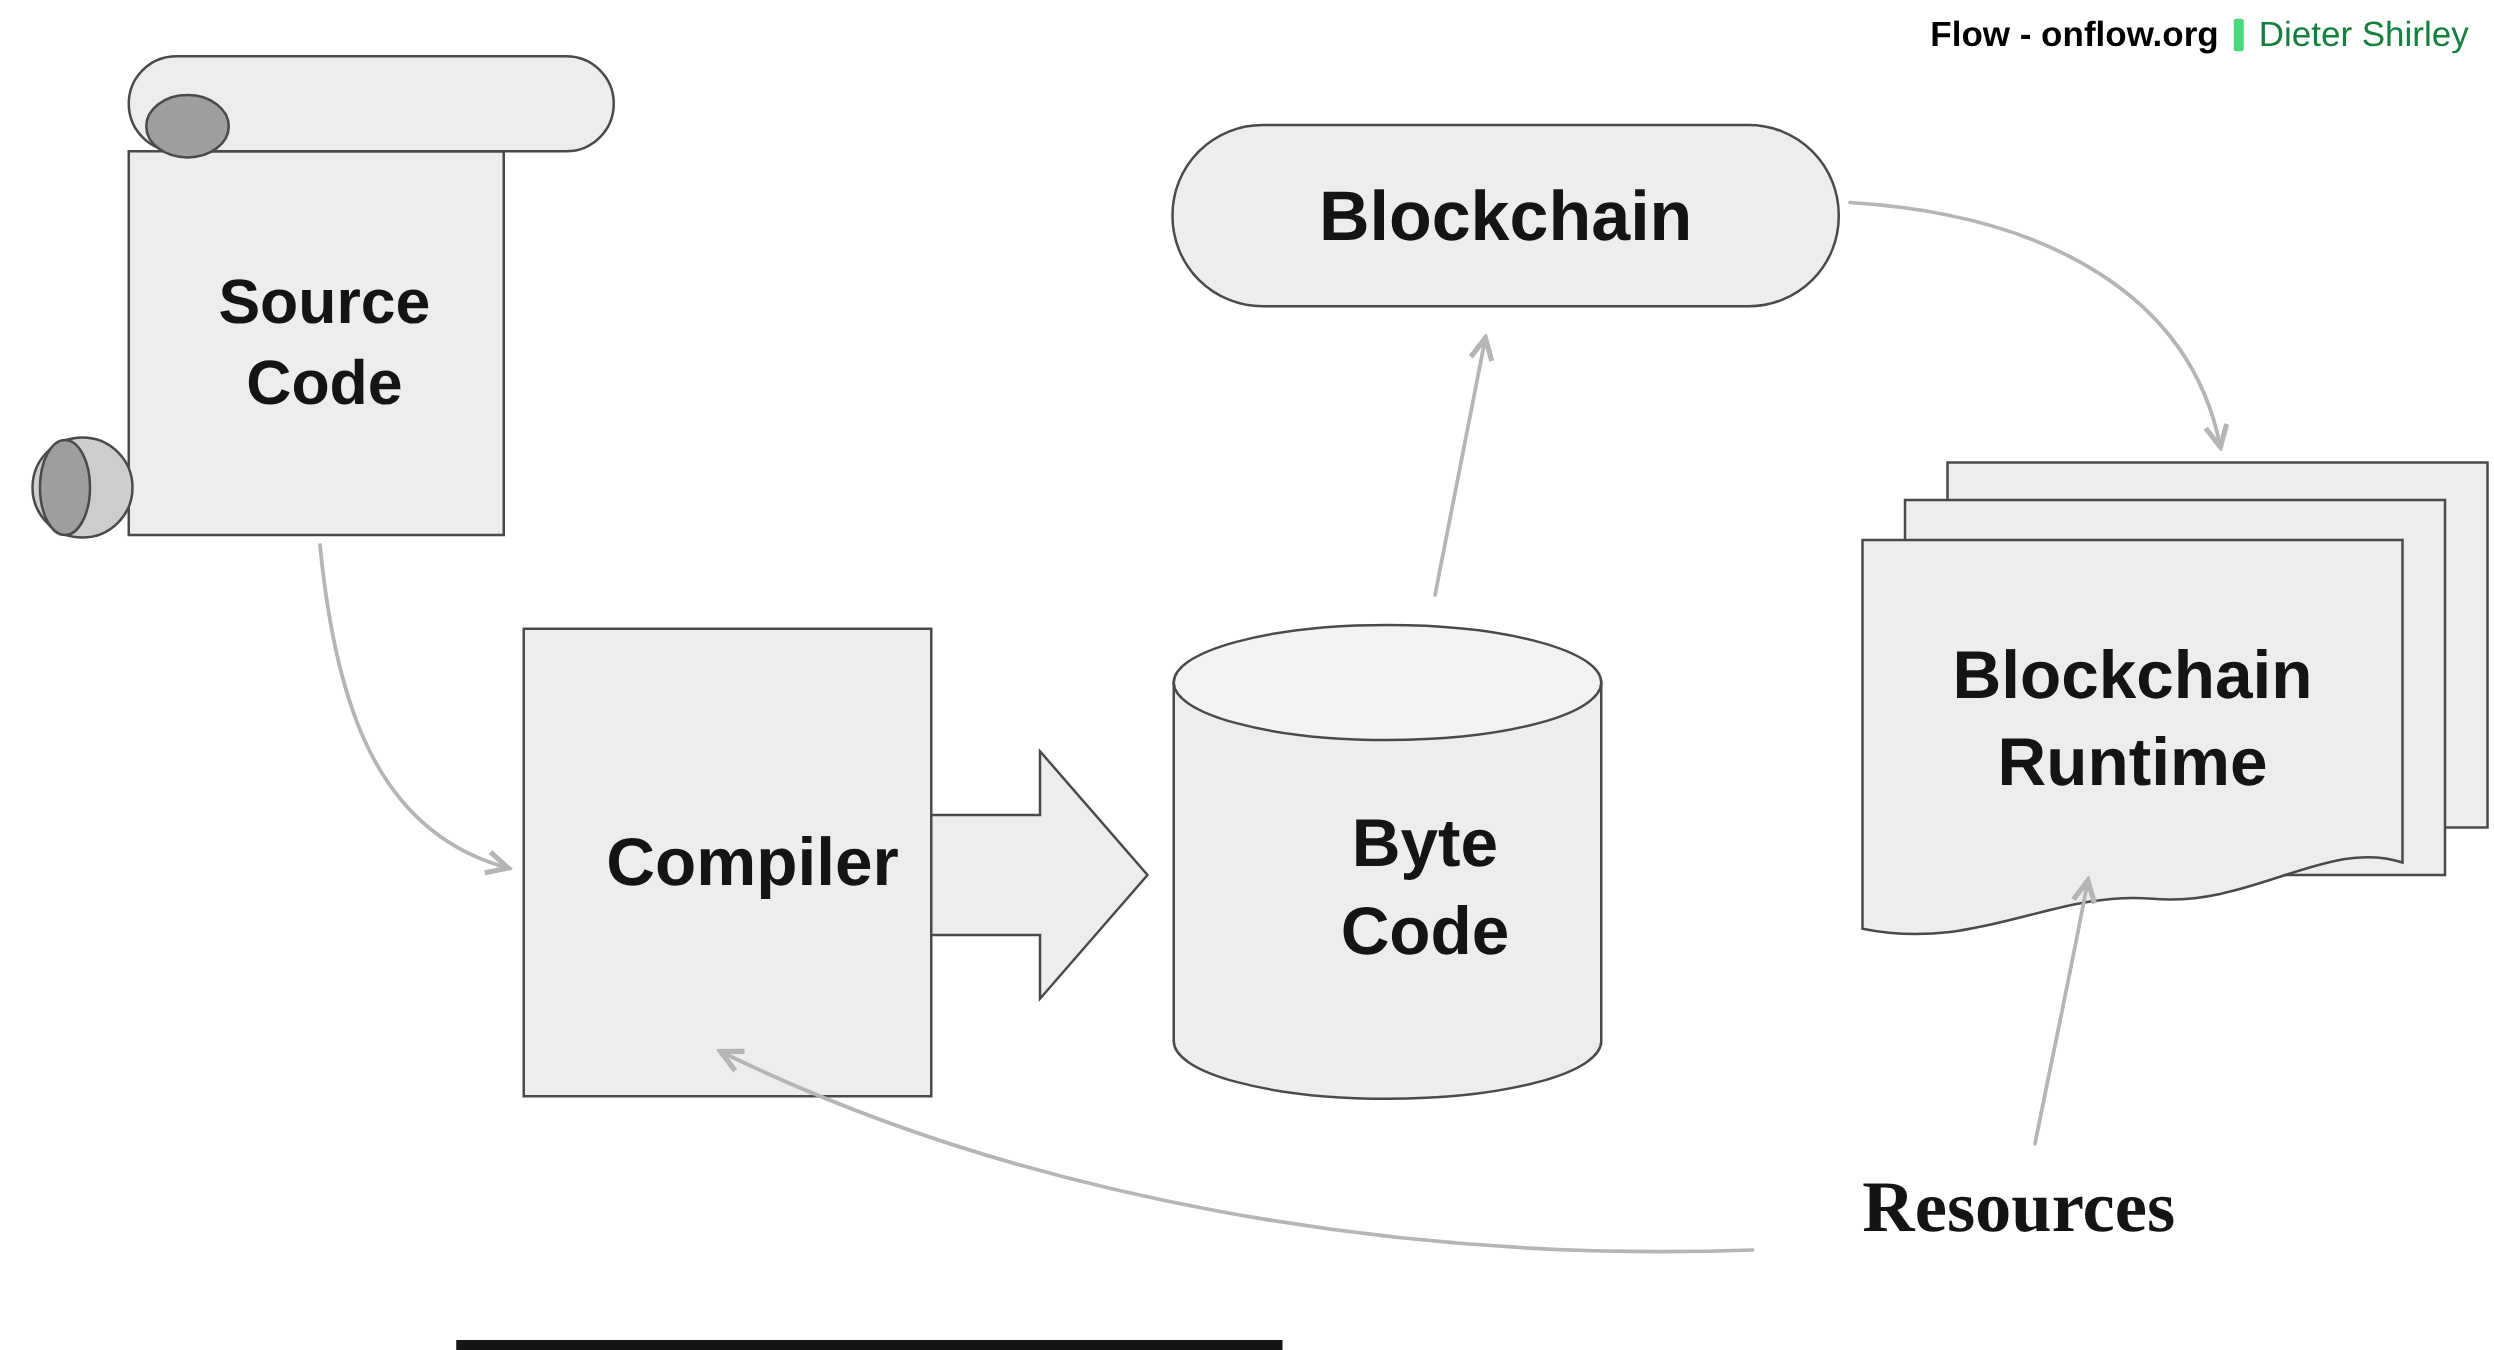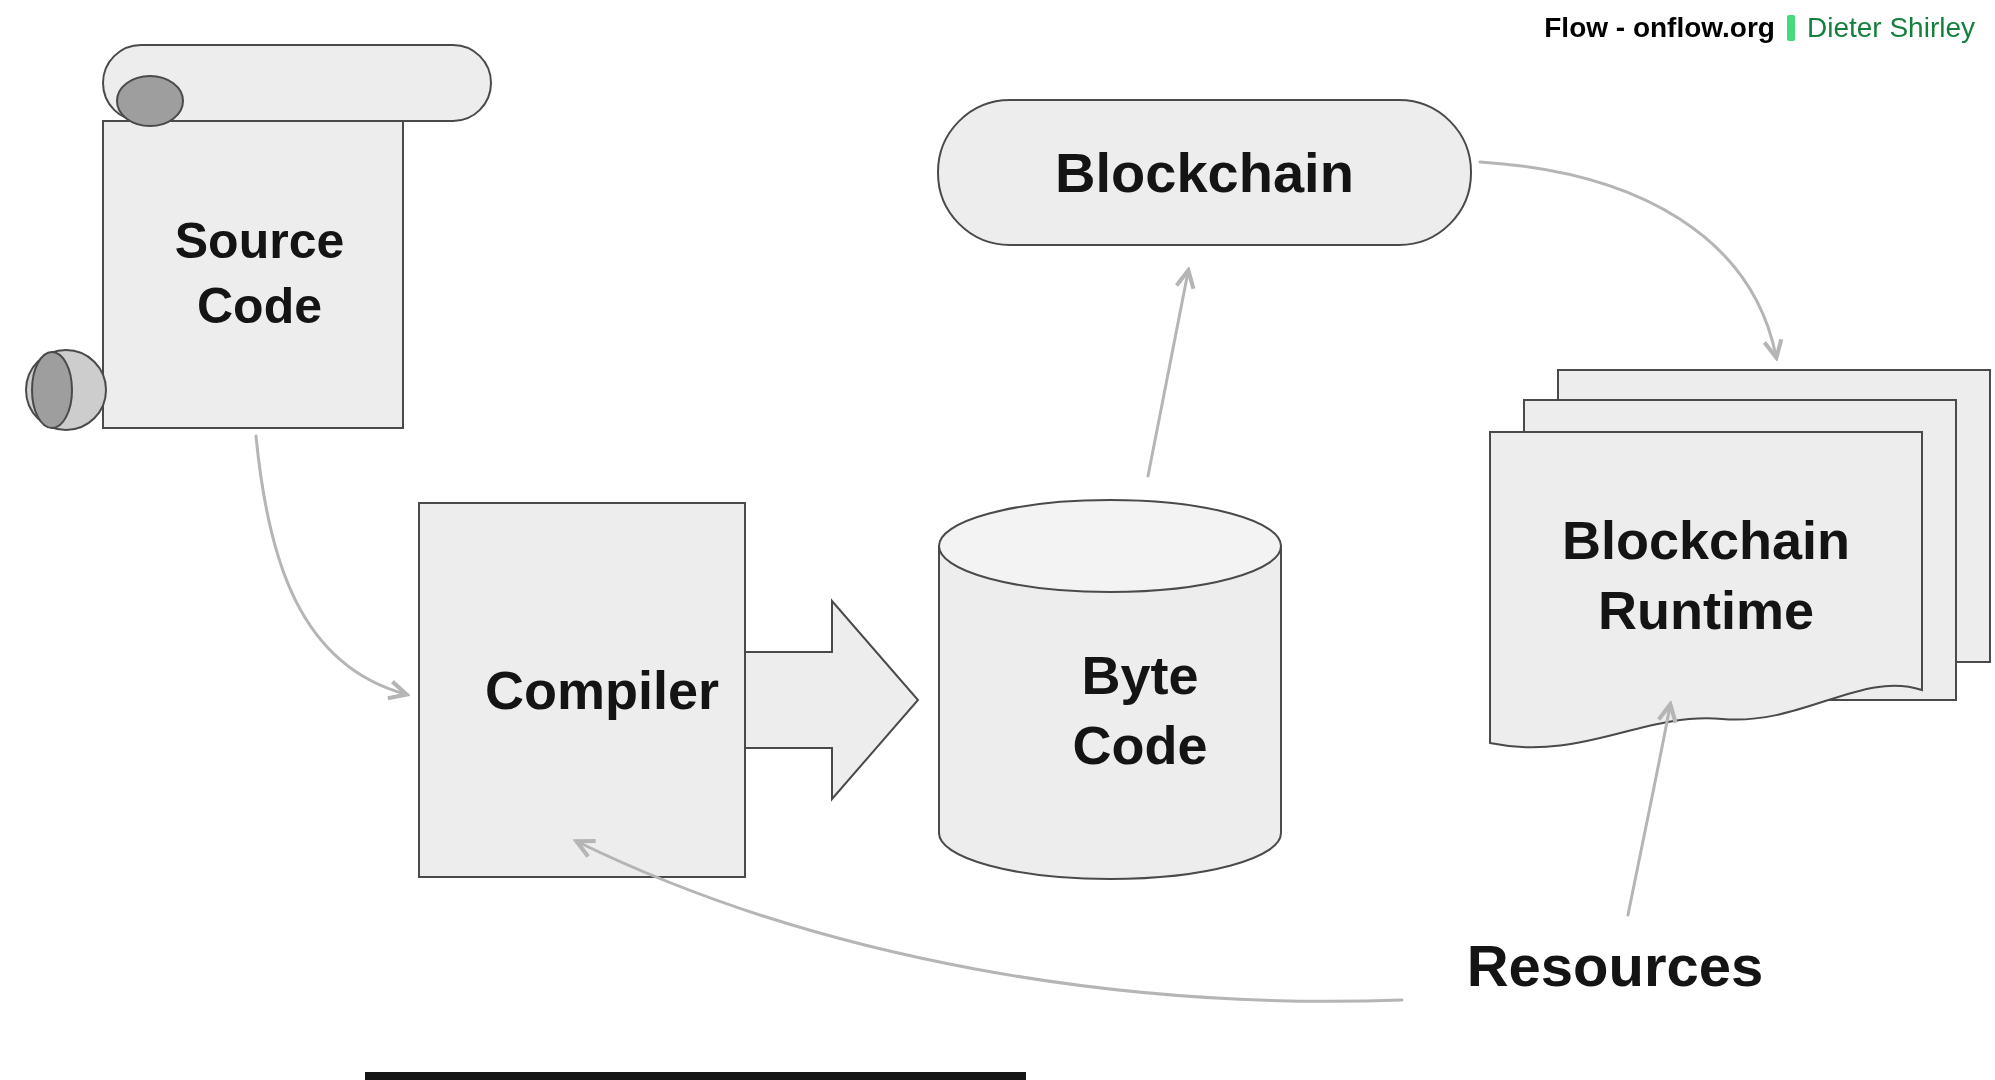--- a/index.html
+++ b/index.html
@@ -31,21 +31,21 @@
     text-align: center;
     color: #141414;
     font-weight: bold;
     pointer-events: none;
   }
   .lbl-source      { left: 103px;  top: 121px; width: 273px; height: 305px; font-size: 50px; line-height: 1.3; margin-left: 20px; }
   .lbl-compiler    { left: 419px;  top: 503px; width: 366px; height: 374px; font-size: 54px; }
   .lbl-byte        { left: 939px;  top: 560px; width: 402px; height: 300px; font-size: 54px; line-height: 1.3; }
   .lbl-transaction { left: 938px;  top: 100px; width: 533px; height: 145px; font-size: 56px; }
   .lbl-blockchain  { left: 1490px; top: 435px; width: 432px; height: 280px; font-size: 54px; line-height: 1.3; }
-  .lbl-resources   { left: 1450px; top: 925px; width: 330px; height: 80px;  font-size: 58px; }
+  .lbl-resources   { left: 1450px; top: 925px; width: 330px; height: 80px;  font-size: 58px; font-family: Liberation Serif, serif; }
 
   
   .header {
     position: absolute;
     top: 12px;
     right: 20px;
     display: flex;
     align-items: center;
     gap: 12px;
   }

